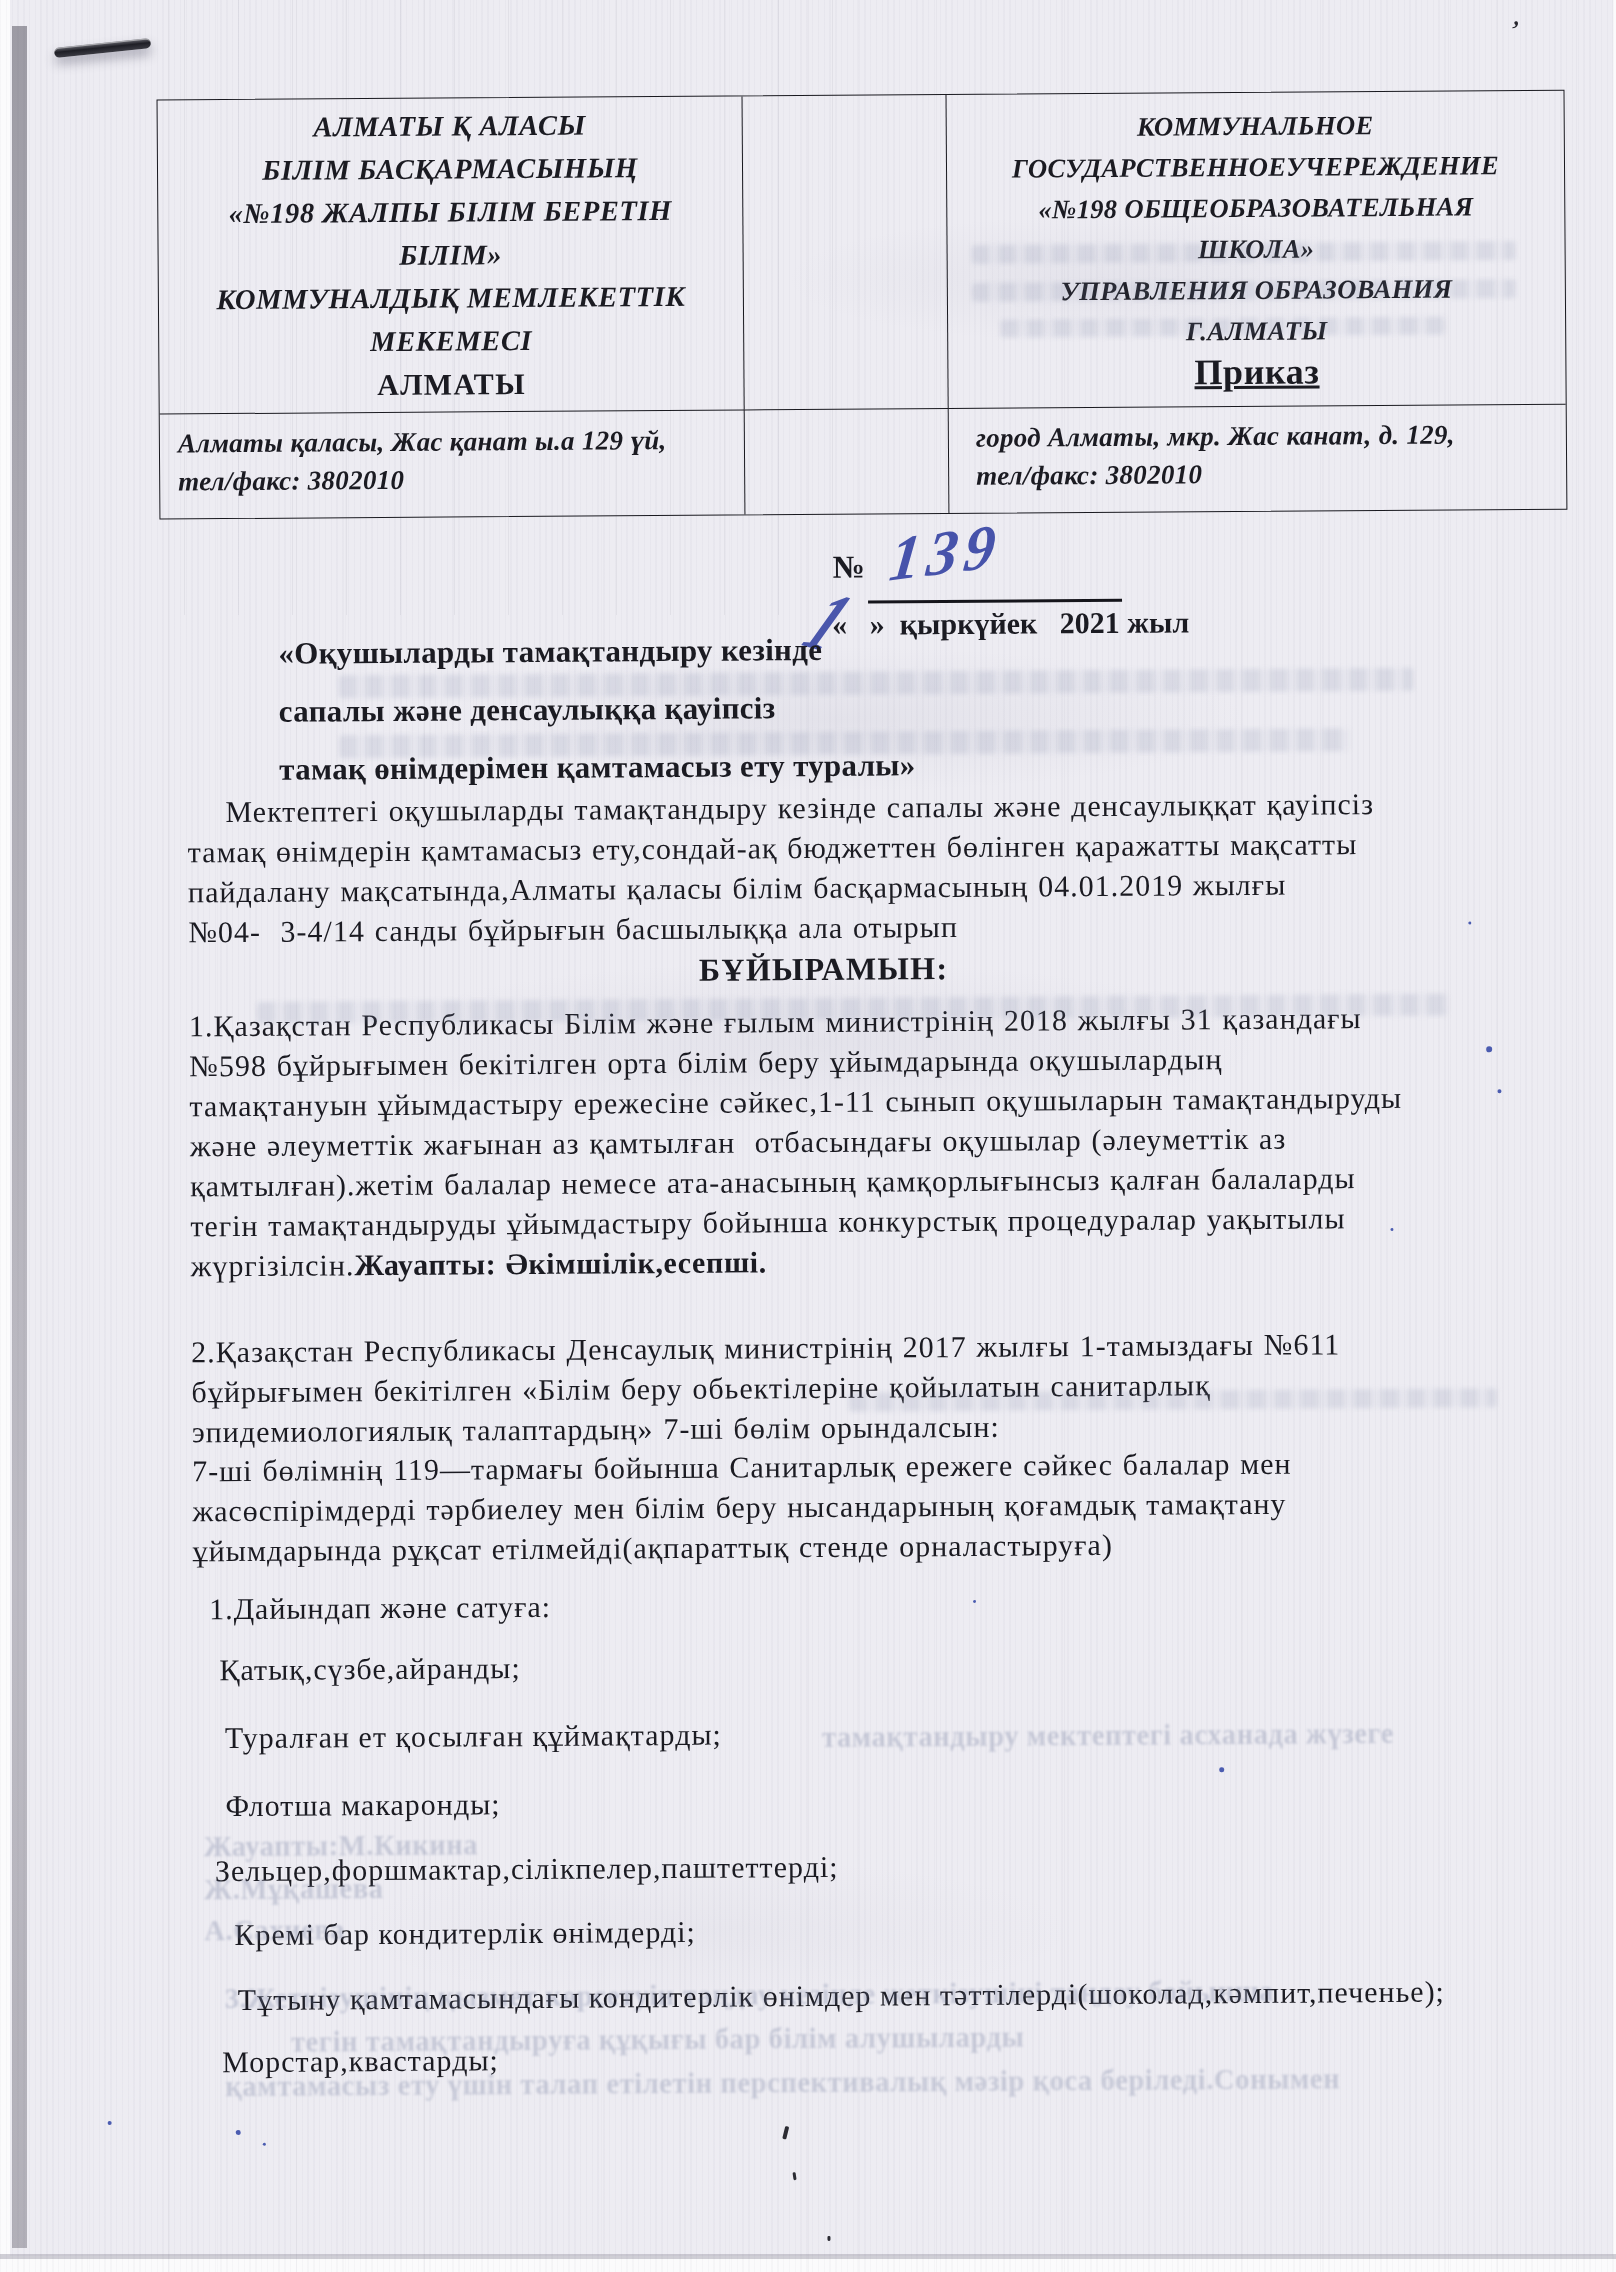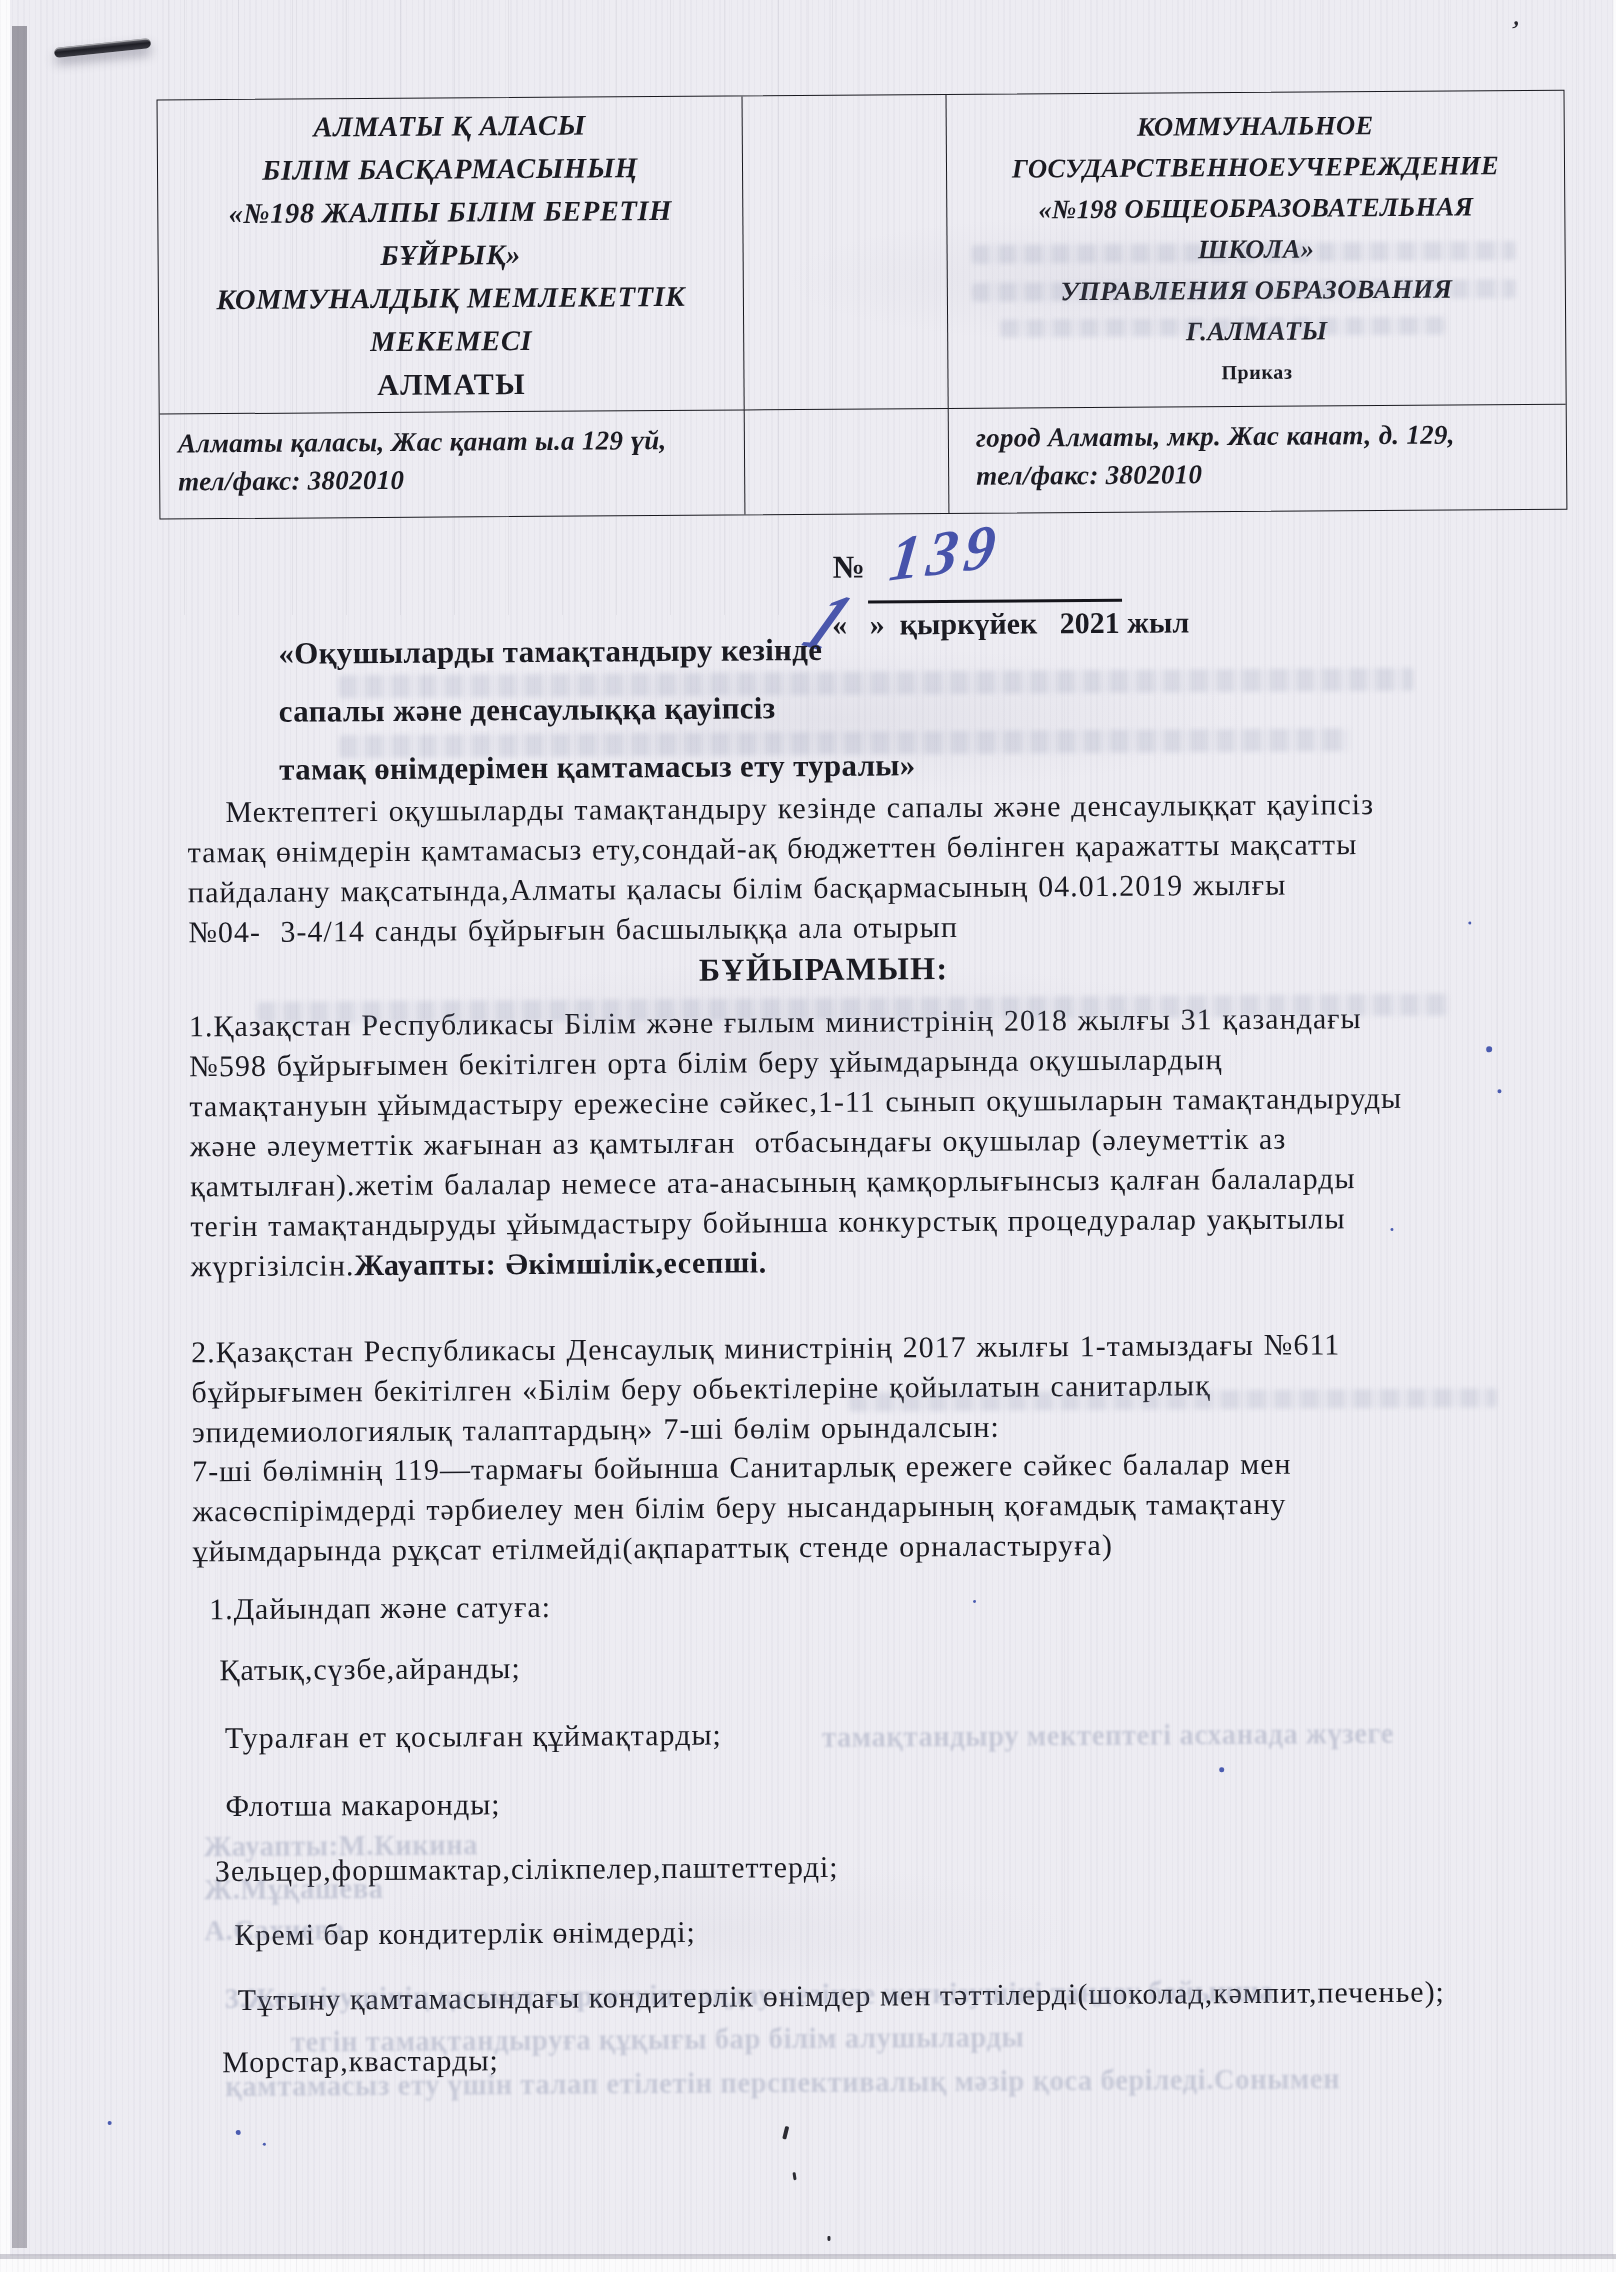--- a/index.html
+++ b/index.html
@@ -29,21 +29,21 @@
   
   .htable{position:absolute;left:159px;top:95px;width:1406px;height:418px;
     border:1.9px solid #1a1a20;display:grid;grid-template-columns:585px 204px 1fr;grid-template-rows:313px 1fr;}
   .tcell{overflow:hidden;}
   .b-right{border-right:1.9px solid #1a1a20;}
   .b-top{border-top:1.9px solid #1a1a20;}
   .org{display:flex;flex-direction:column;justify-content:center;align-items:center;text-align:center;}
   .org-kk .hline{font-size:28.5px;font-weight:bold;font-style:italic;line-height:43px;letter-spacing:0.6px;}
   .org-kk .order-word{font-size:30px;font-weight:bold;line-height:43px;letter-spacing:1.3px;}
   .org-ru .hline{font-size:26.6px;font-weight:bold;font-style:italic;line-height:41px;letter-spacing:0.3px;}
-  .org-ru .order-word{font-size:20px;font-weight:bold;line-height:41px;letter-spacing:0.6px;}
+  .org-ru .order-word{font-size:36px;font-weight:bold;line-height:41px;letter-spacing:0.6px;text-decoration:underline;}
   .addr{font-size:27px;font-weight:bold;font-style:italic;line-height:38px;letter-spacing:0.3px;}
   .addr-kk{padding:10.4px 6.5px 0 18px;}
   .addr-ru{padding:10.4px 0 0 27px;}
   .addr .aline{white-space:pre;}
 
   
   .no-label{position:absolute;left:832px;top:549px;font-size:32px;font-weight:bold;}
   .hand{color:#3947a5;font-family:"Liberation Serif",serif;}
   .hand-number{position:absolute;left:889px;top:518px;font-size:62px;font-style:italic;font-weight:bold;
     letter-spacing:6.5px;transform:rotate(-7deg) skewX(-14deg);opacity:.92;}
@@ -94,21 +94,21 @@
   <div class="paper-clip"></div>
   <div class="pen-tick">’</div>
 
   <div id="content">
 
     <div class="htable">
       <div class="tcell b-right org org-kk">
         <div class="hline">АЛМАТЫ Қ АЛАСЫ</div>
         <div class="hline">БІЛІМ БАСҚАРМАСЫНЫҢ</div>
         <div class="hline">«№198 ЖАЛПЫ БІЛІМ БЕРЕТІН</div>
-        <div class="hline">БҰЙРЫҚ»</div>
+        <div class="hline">БІЛІМ»</div>
         <div class="hline">КОММУНАЛДЫҚ МЕМЛЕКЕТТІК</div>
         <div class="hline">МЕКЕМЕСІ</div>
         <div class="order-word">АЛМАТЫ</div>
       </div>
       <div class="tcell b-right"></div>
       <div class="tcell org org-ru">
         <div class="hline">КОММУНАЛЬНОЕ</div>
         <div class="hline">ГОСУДАРСТВЕННОЕУЧЕРЕЖДЕНИЕ</div>
         <div class="hline">«№198 ОБЩЕОБРАЗОВАТЕЛЬНАЯ</div>
         <div class="hline">ШКОЛА»</div>

